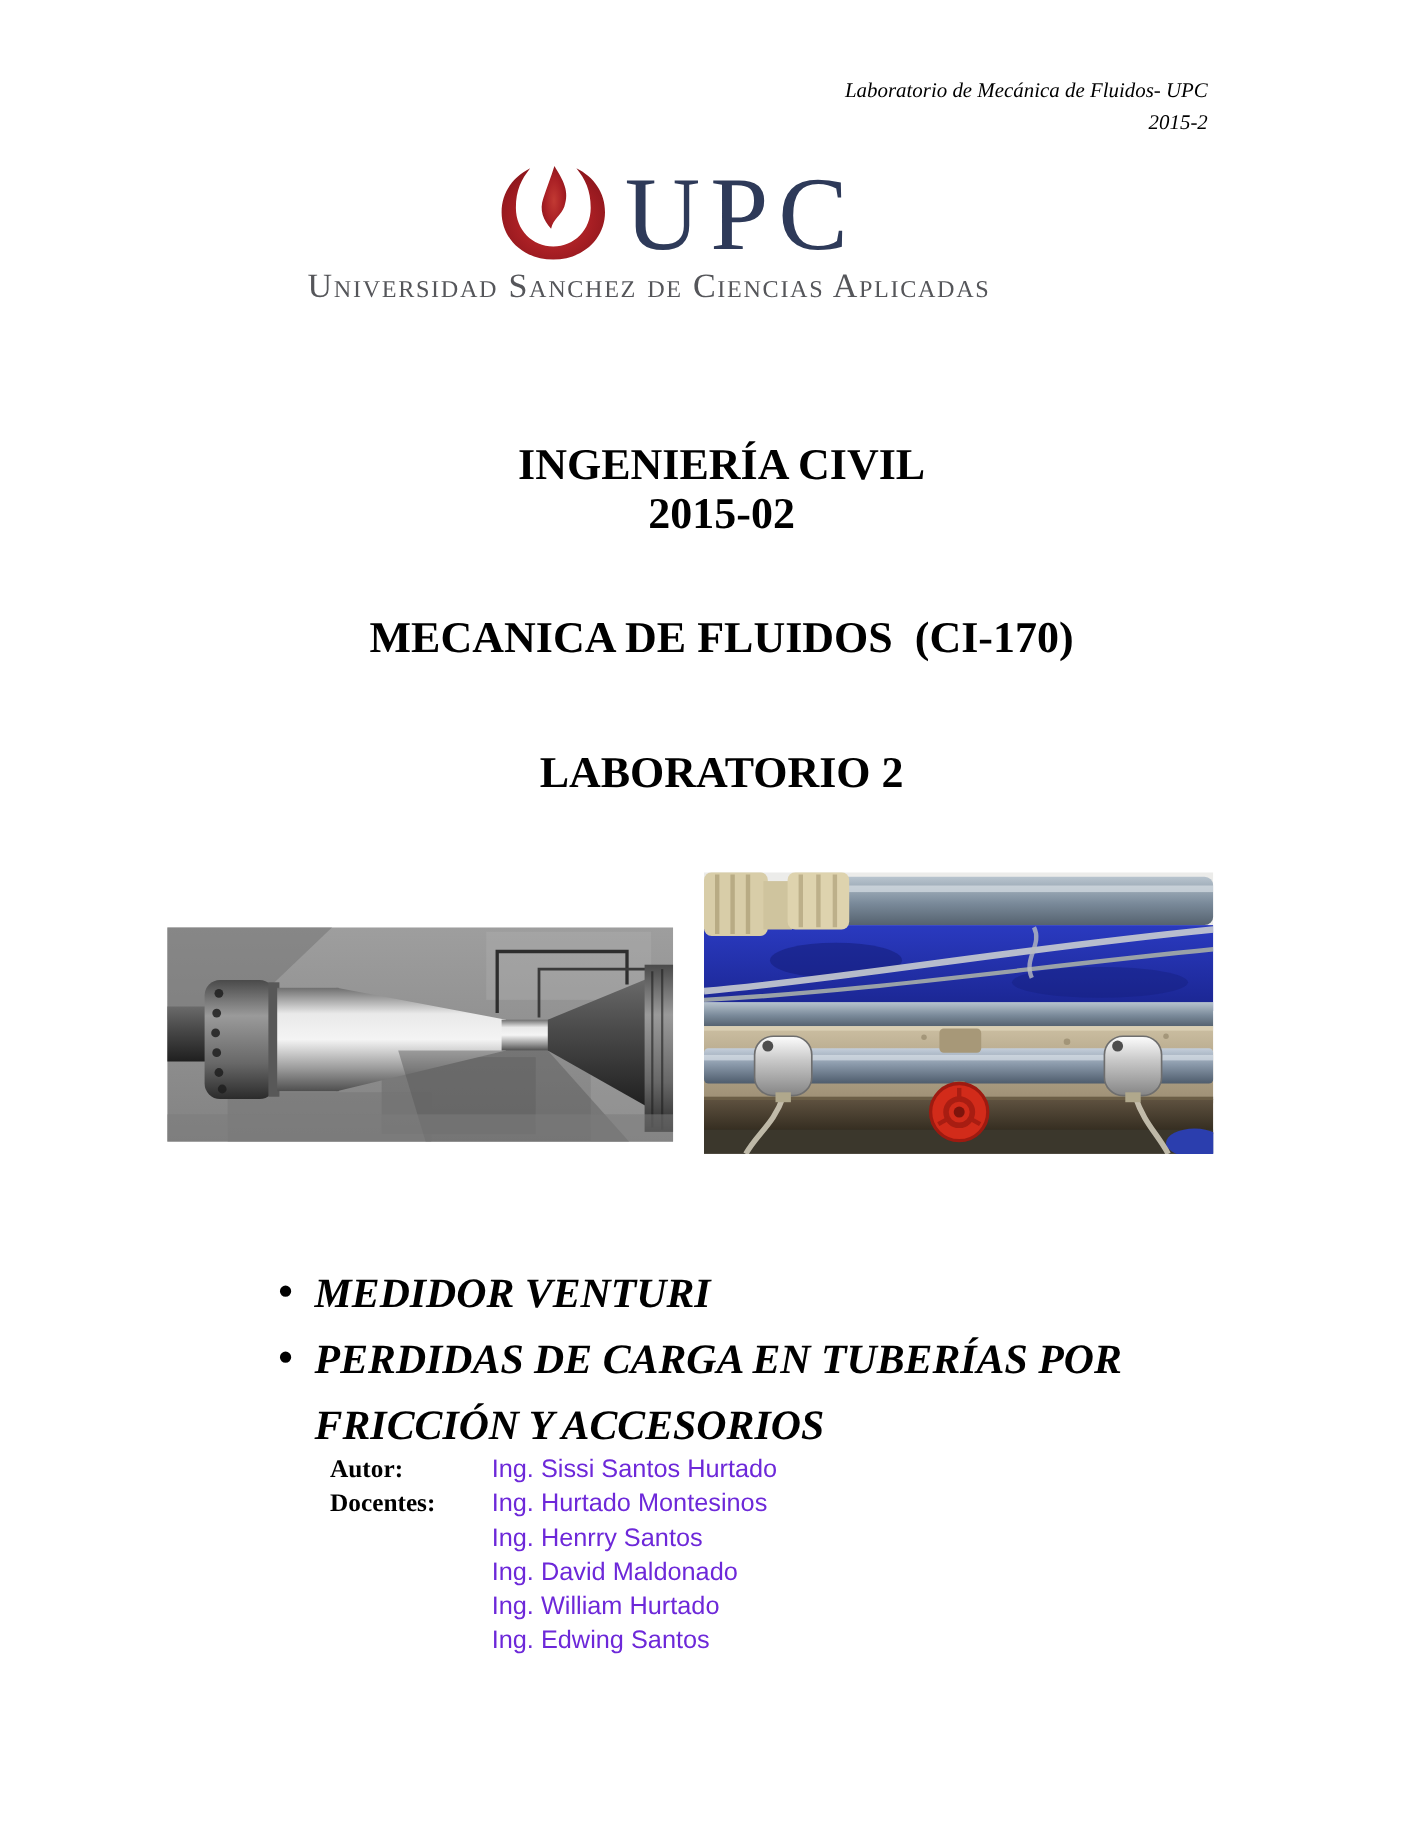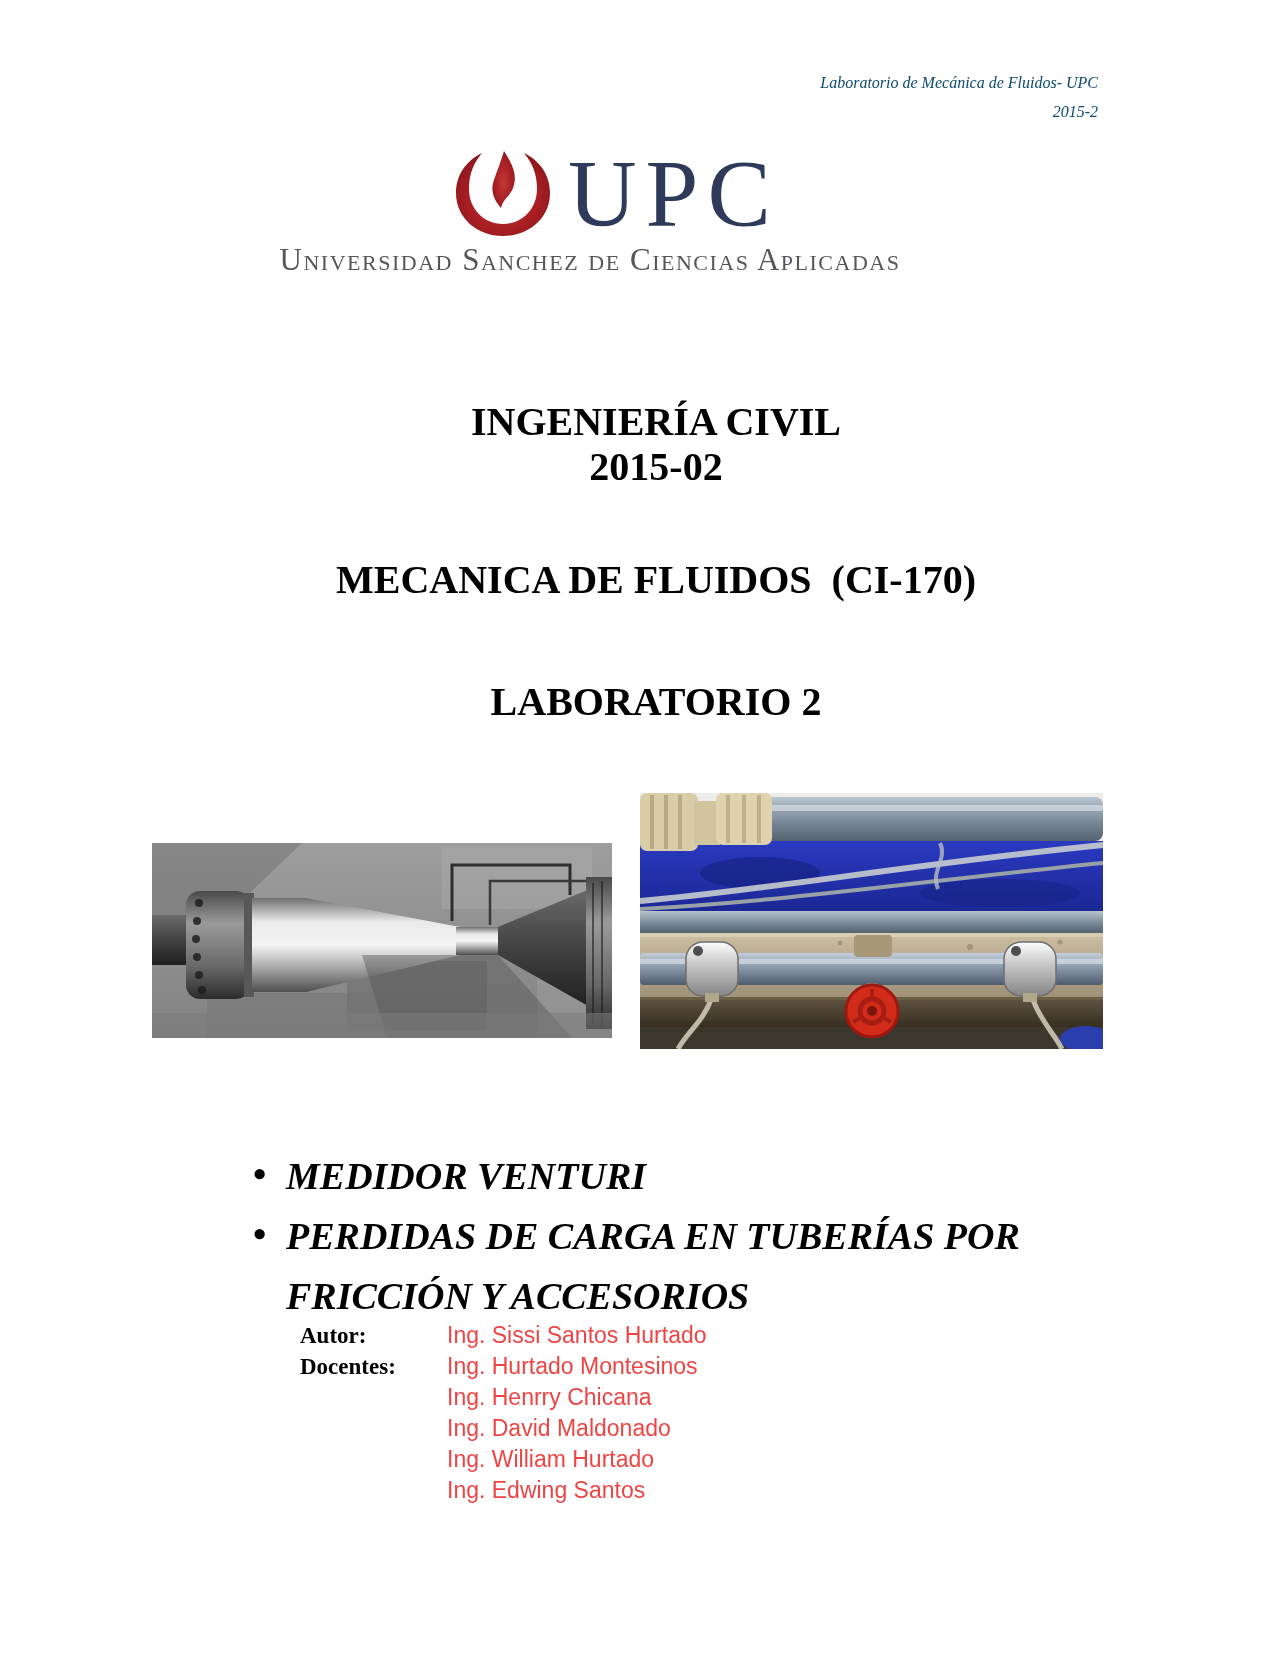--- a/index.html
+++ b/index.html
@@ -3,21 +3,21 @@
 <meta charset="utf-8">
 <style>
   html,body{margin:0;padding:0;background:#ffffff;}
   .page{
     position:relative;width:1280px;height:1656px;background:#ffffff;
     font-family:"Liberation Serif","DejaVu Serif",serif;color:#000;overflow:hidden;
   }
   
   .hdr{
     position:absolute;top:68px;right:182px;text-align:right;
-    font-style:italic;font-size:16px;line-height:29px;color:#0c4a6e;
+    font-style:italic;font-size:19px;line-height:29px;color:#000000;
   }
   
   .logo-mark{position:absolute;left:452px;top:147px;width:102px;height:93px;}
   .logo-upc{
     position:absolute;left:568px;top:147px;font-size:95px;line-height:1;
     letter-spacing:9px;color:#2e3a59;font-weight:400;
   }
   .logo-univ{
     position:absolute;left:240px;top:242px;width:700px;text-align:center;
     font-variant:small-caps;font-size:31px;letter-spacing:1.5px;color:#55565a;
@@ -38,21 +38,21 @@
     font-size:38px;font-weight:bold;font-style:italic;line-height:60px;
     padding-left:33px;position:relative;color:#000;
   }
   .topics li::before{content:"\2022";position:absolute;left:0;top:-2px;font-style:normal;}
   
   .credits{position:absolute;left:300px;top:1320px;width:600px;height:200px;}
   .credit-labels{position:absolute;left:0;top:0;font-weight:bold;font-size:23px;line-height:31px;color:#000;}
   .credit-values{
     position:absolute;left:147px;top:0;
     font-family:"Liberation Sans","DejaVu Sans",sans-serif;
-    font-size:23px;line-height:31px;color:#ef4444;
+    font-size:23px;line-height:31px;color:#6d28d9;
   }
 </style>
 </head>
 <body>
 
 <div class="page">
 
   <div class="hdr">
     <div>Laboratorio de Mecánica de Fluidos- UPC</div>
     <div>2015-2</div>
@@ -244,20 +244,20 @@
   </ul>
 
   <div class="credits">
     <div class="credit-labels">
       <div>Autor:</div>
       <div>Docentes:</div>
     </div>
     <div class="credit-values">
       <div>Ing. Sissi Santos Hurtado</div>
       <div>Ing. Hurtado Montesinos</div>
-      <div>Ing. Henrry Chicana</div>
+      <div>Ing. Henrry Santos</div>
       <div>Ing. David Maldonado</div>
       <div>Ing. William Hurtado</div>
       <div>Ing. Edwing Santos</div>
     </div>
   </div>
 
 </div>
 
 </body></html>

